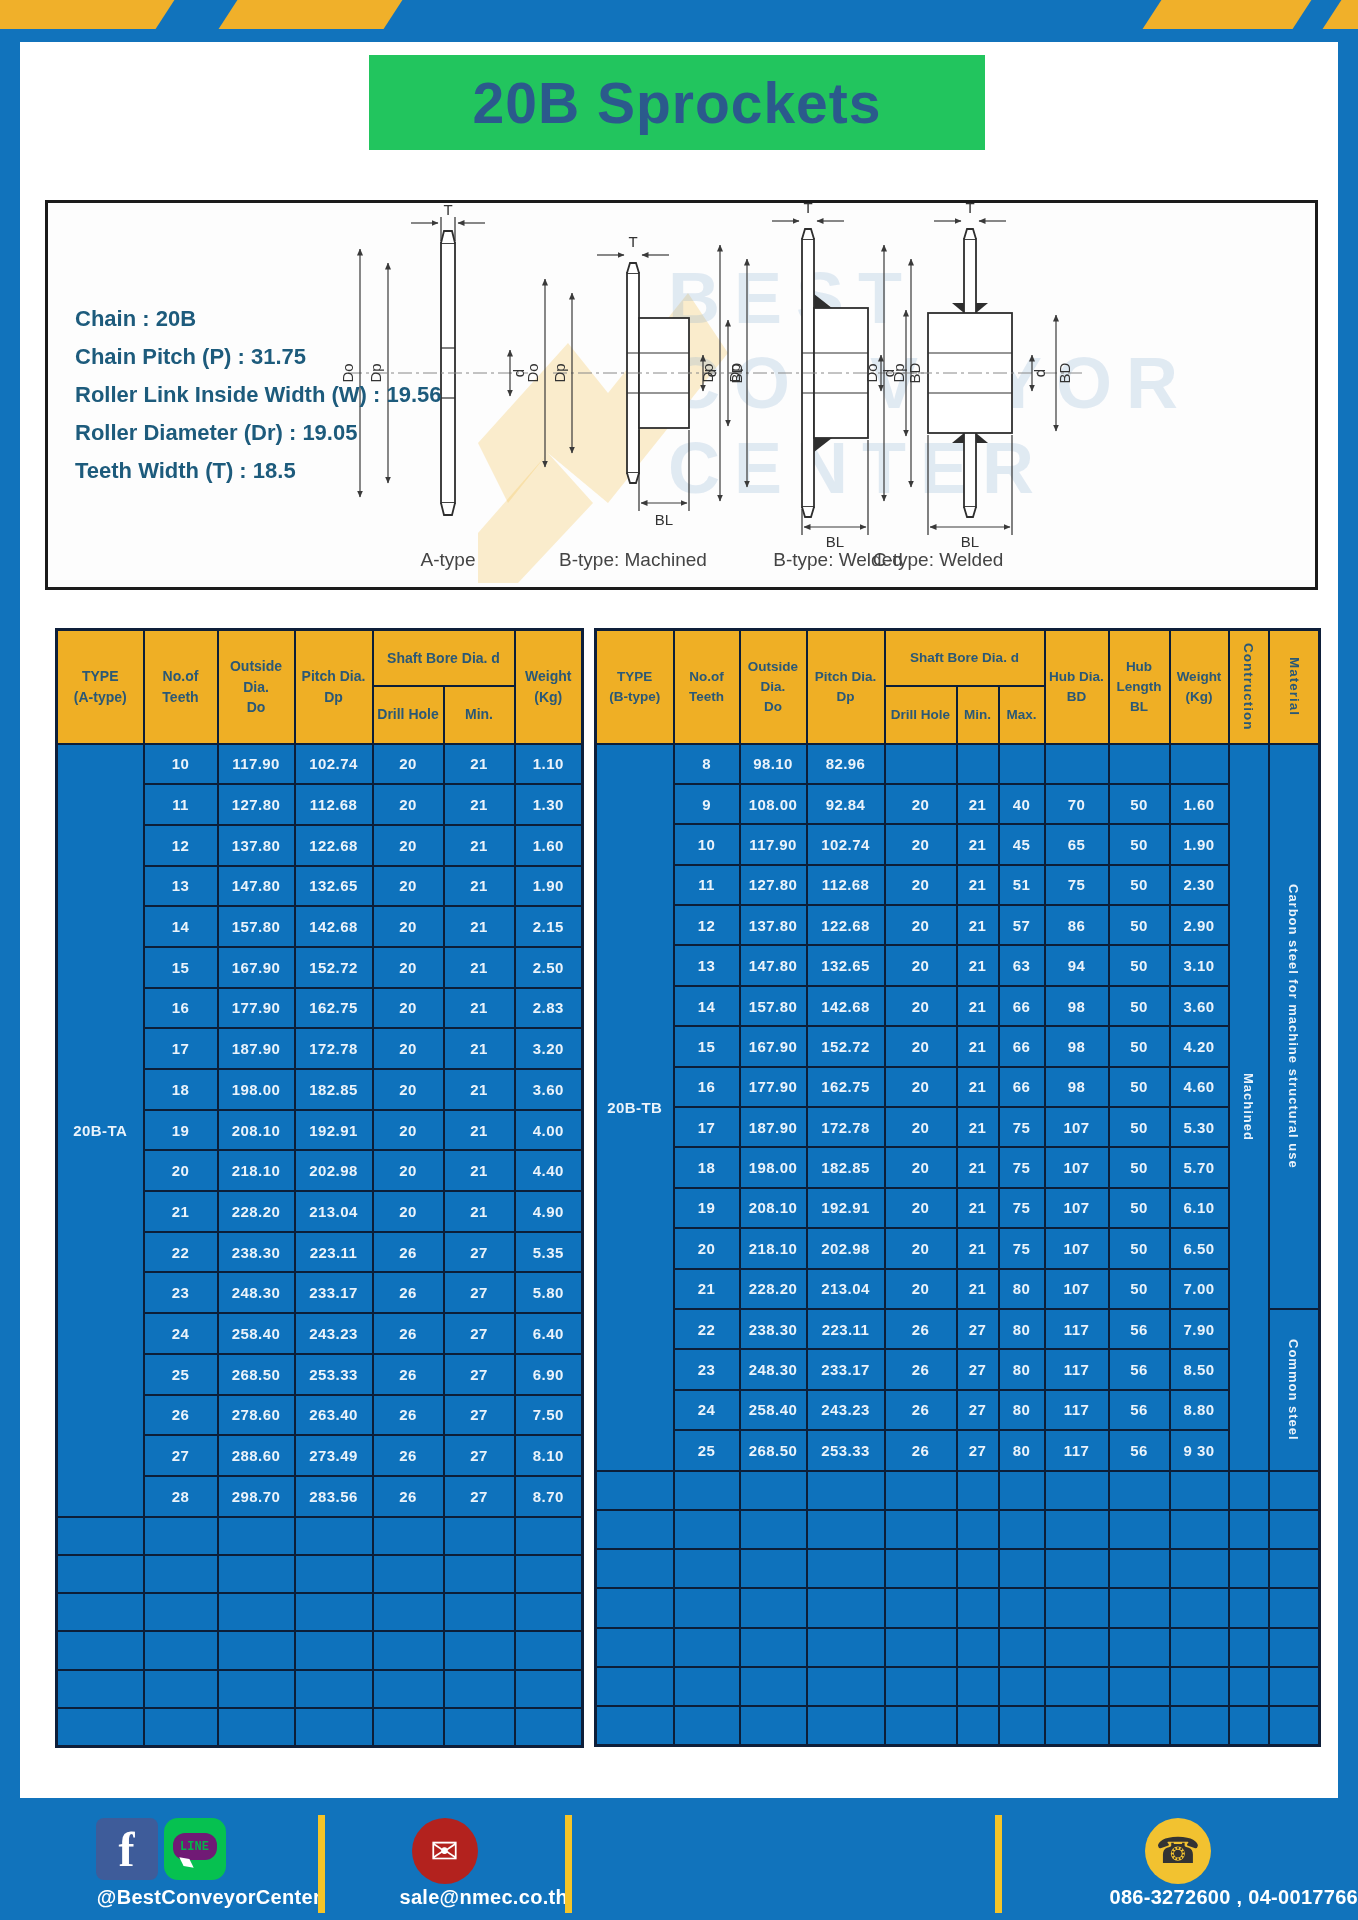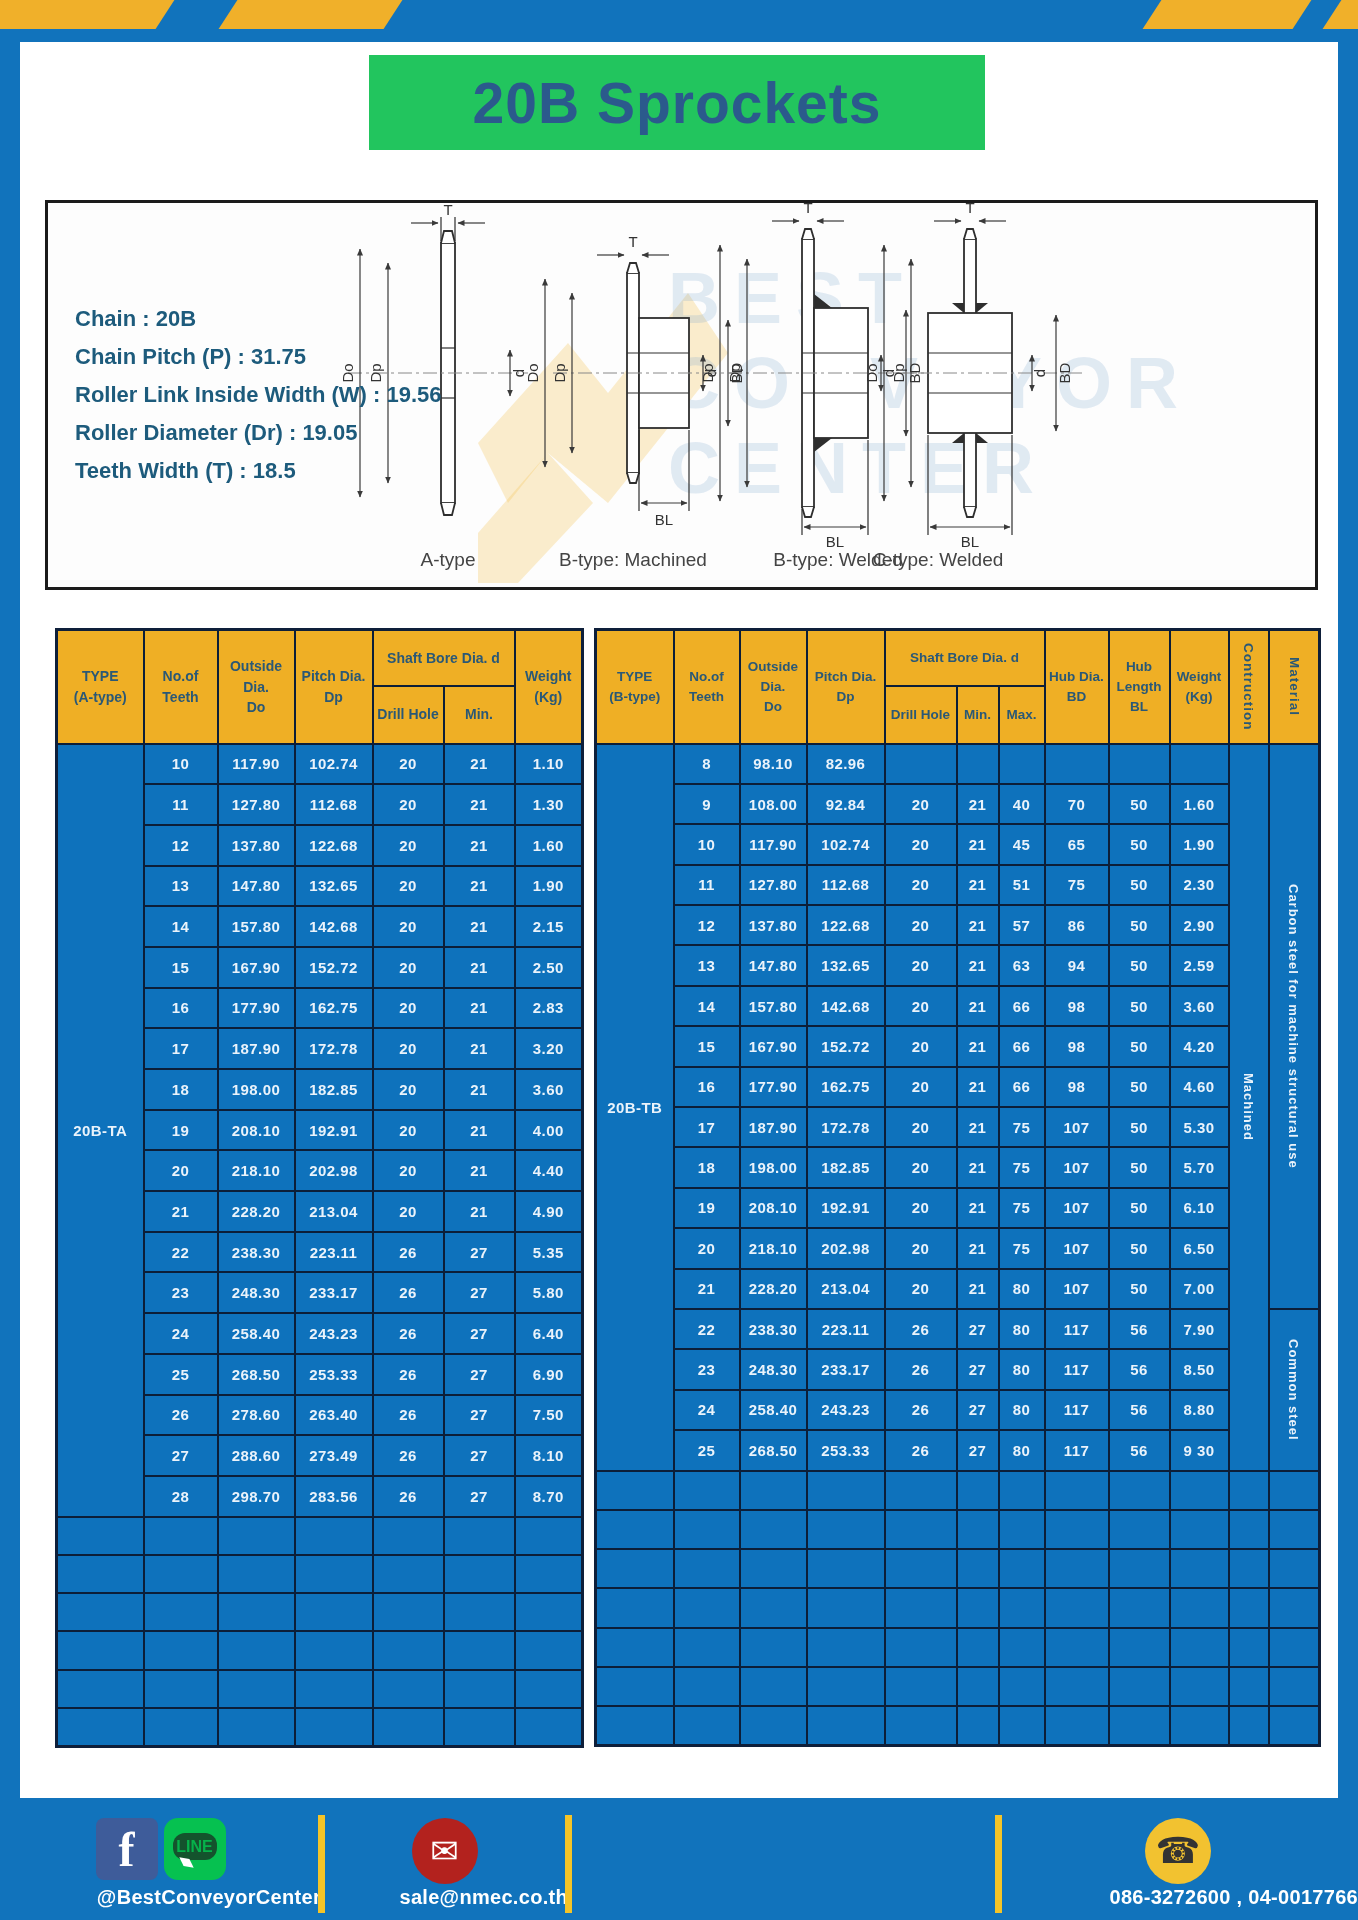--- a/index.html
+++ b/index.html
@@ -42,22 +42,22 @@
   
   .footer{position:absolute;left:0;top:1798px;width:1358px;height:122px;background:#1173BC;}
   .f-sec{position:absolute;top:0;height:122px;}
   .f-text{position:absolute;left:0;right:0;top:88px;text-align:right;color:#ffffff;
           font-size:20px;font-weight:700;letter-spacing:.3px;white-space:nowrap;padding-left:40px;}
   .f-div{position:absolute;top:17px;width:7px;height:98px;background:#F5C428;}
   .icons-row{position:absolute;left:0;right:0;top:20px;display:flex;justify-content:center;gap:6px;}
   .fb{width:62px;height:62px;background:#3E5C9A;border-radius:8px;display:flex;align-items:center;
       justify-content:center;color:#fff;font-size:48px;font-weight:700;font-family:"Liberation Serif",serif;}
   .line-tile{width:62px;height:62px;background:#06C150;border-radius:14px;position:relative;}
-  .line-bubble{position:absolute;left:9px;top:15px;width:44px;height:27px;background:#14532d;border-radius:12px;
-      display:flex;align-items:center;justify-content:center;color:#06B24A;font-size:16px;font-weight:800;}
+  .line-bubble{position:absolute;left:9px;top:15px;width:44px;height:27px;background:#701a75;border-radius:12px;
+      display:flex;align-items:center;justify-content:center;color:#06B24A;font-size:12px;font-weight:800;font-family:Liberation Mono, monospace;}
   .line-tail{position:absolute;left:18px;top:40px;width:9px;height:9px;background:#fff;transform:skewX(35deg) rotate(12deg);}
   .circle-icon{width:66px;height:66px;border-radius:50%;display:flex;align-items:center;justify-content:center;}
   .mail{background:#B3221E;color:#fff;font-size:34px;}
   .phone{background:#F2C230;color:#333;font-size:36px;}
 </style>
 </head>
 <body>
 
 <div class="page">
   <div class="content"></div>
@@ -553,21 +553,21 @@
         </tr>
         <tr>
           <td>13</td>
           <td>147.80</td>
           <td>132.65</td>
           <td>20</td>
           <td>21</td>
           <td>63</td>
           <td>94</td>
           <td>50</td>
-          <td>2.59</td>
+          <td>3.10</td>
         </tr>
         <tr>
           <td>14</td>
           <td>157.80</td>
           <td>142.68</td>
           <td>20</td>
           <td>21</td>
           <td>66</td>
           <td>98</td>
           <td>50</td>

